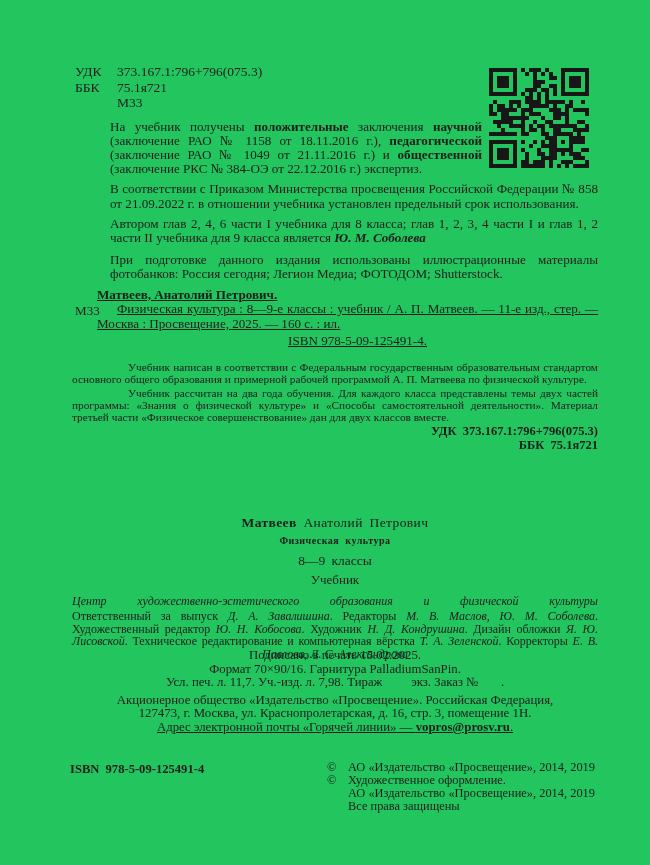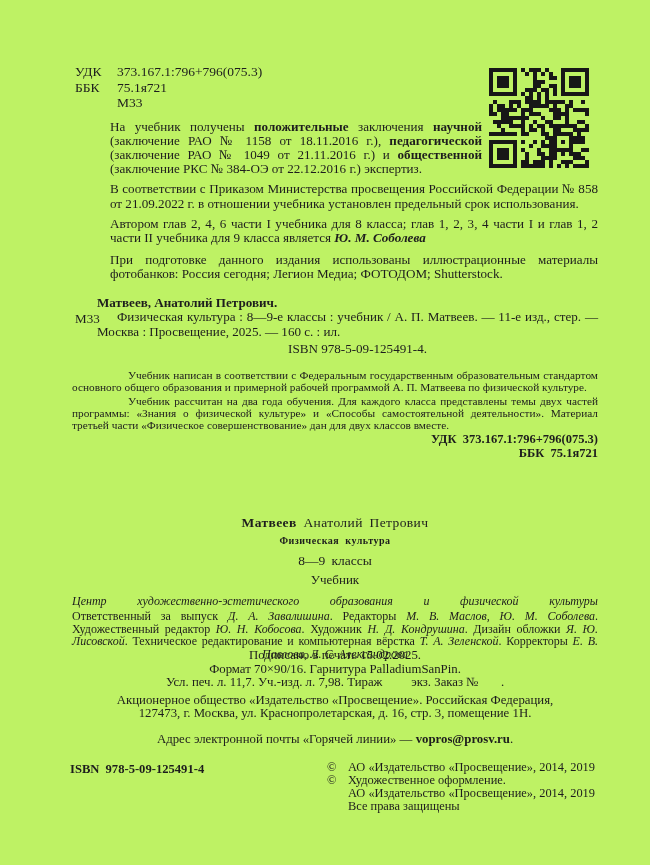--- a/index.html
+++ b/index.html
@@ -1,32 +1,32 @@
 <!DOCTYPE html>
 <html><head>
 <meta charset="utf-8">
 <style>
   html,body{margin:0;padding:0;background:#ffffff;}
-  .page{position:relative;width:650px;height:865px;background:#bef264;
+  .page{position:relative;width:650px;height:865px;background:#22c55e;
         font-family:"Liberation Serif","DejaVu Serif",serif;color:#1d1d1d;overflow:hidden;}
   .b{font-weight:bold;}
   .i{font-style:italic;}
 
   .qr{position:absolute;left:489px;top:67px;width:100px;height:102px;}
   .qr svg{width:100%;height:100%;fill:#171717;shape-rendering:crispEdges;}
 
   .meta{margin:64px 52px 0 75px;font-size:13.5px;line-height:15.5px;}
   .meta-label{display:inline-block;width:42px;}
 
   .para{margin:6px 52px 0 110px;font-size:13.1px;line-height:14.2px;text-align:justify;}
   .p-first{margin-top:9px;margin-right:168px;}
   .p-order{margin-top:6px;}
   .p-photo{margin-top:8px;}
 
-  .card{position:relative;margin:14px 52px 0 97px;font-size:13.1px;line-height:14.6px;}
+  .card{position:relative;margin:6px 52px 0 97px;font-size:13.1px;line-height:14.6px;text-decoration:underline;}
   .card-header{font-weight:bold;}
   .card-sign{position:absolute;left:-22px;top:16px;}
   .card-desc{text-indent:20px;text-align:justify;}
   .card-isbn{text-indent:20px;margin-top:3px;text-align:center;}
 
   .ann{margin:2px 52px 0 72px;font-size:11.3px;line-height:12.1px;text-align:justify;text-indent:56px;}
   .ann-first{margin-top:12px;}
 
   .udk-right{margin:0 52px 0 0;text-align:right;font-weight:bold;font-size:12.5px;line-height:13.5px;}
   .udk-right.first{margin-top:2px;}
@@ -36,21 +36,21 @@
   .ed-author{font-size:13.5px;margin-top:21px;letter-spacing:.4px;word-spacing:3px;}
   .ed-title{font-size:10px;font-weight:bold;margin-top:4px;letter-spacing:.5px;word-spacing:3px;}
   .ed-grades{font-size:13.5px;margin-top:7px;word-spacing:3px;}
   .ed-subtitle{font-size:13px;margin-top:3px;}
   .ed-center{font-size:12px;font-style:italic;margin-top:6px;text-align:justify;text-align-last:justify;}
   .ed-staff{font-size:12px;line-height:12.5px;text-align:justify;text-align-last:center;margin-top:1px;}
 
   .printinfo{position:absolute;left:72px;right:52px;top:649px;text-align:center;
              font-size:12.8px;line-height:13.6px;}
   .pub{margin-top:4px;}
-  .email{margin-top:12px;}
+  .email{margin-top:0;text-decoration:underline;}
 
   .footer{position:absolute;left:0;right:0;top:758px;font-size:12.4px;line-height:13px;}
   .f-isbn{position:absolute;left:70px;top:5px;font-weight:bold;font-size:12.6px;word-spacing:3px;}
   .f-copy{position:absolute;left:327px;right:40px;top:3px;}
   .c-row{display:flex;}
   .c-mark{width:21px;flex:none;}
   .c-text{flex:1;}
 </style>
 </head>
 <body>

